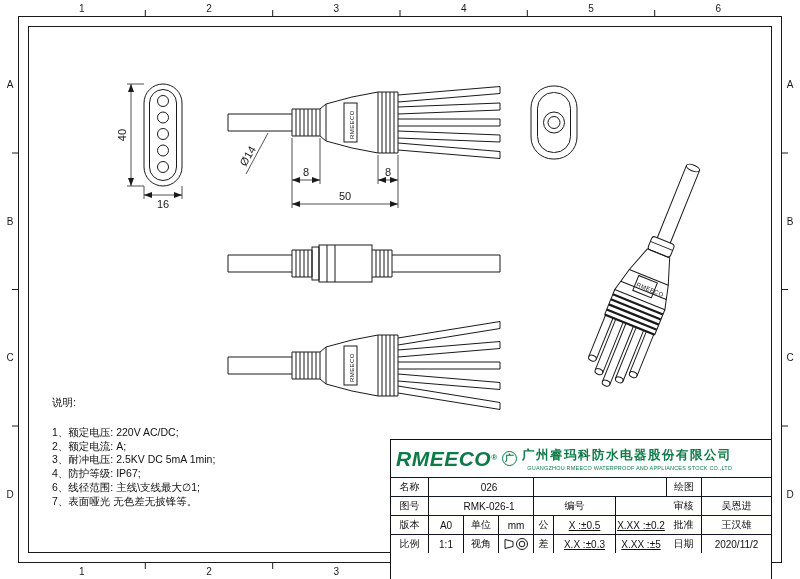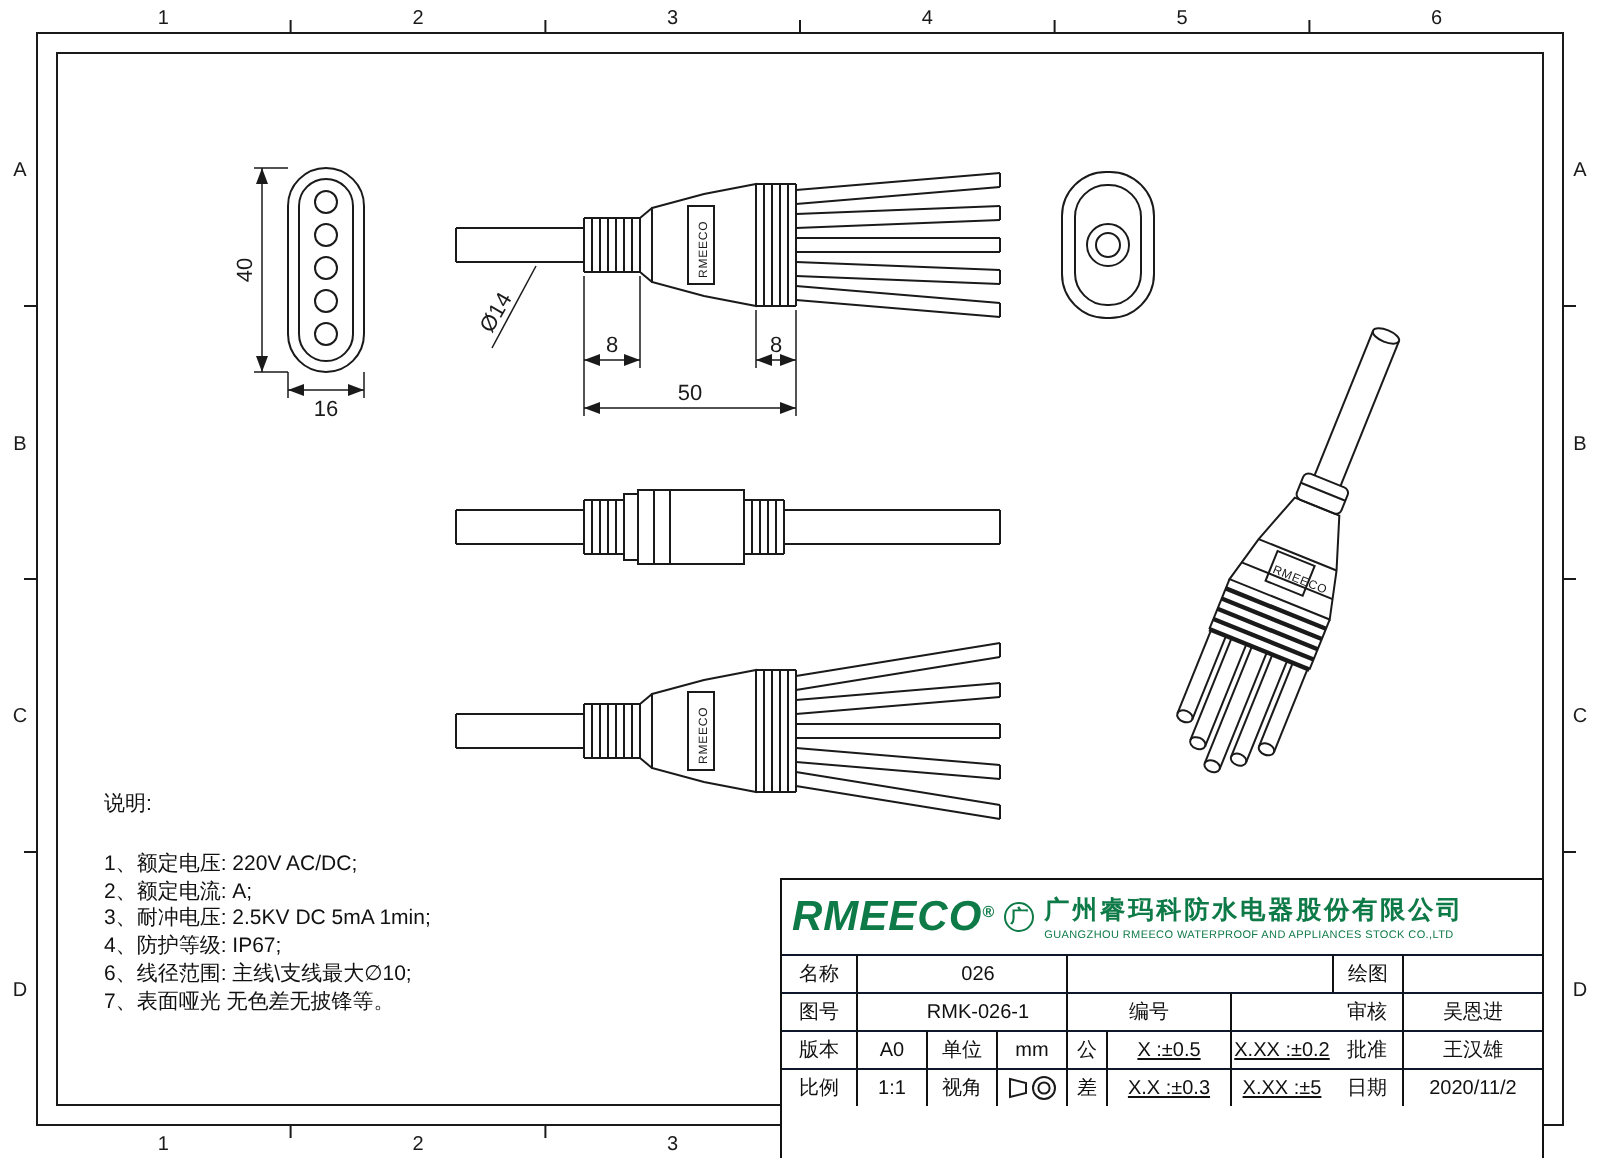--- a/index.html
+++ b/index.html
@@ -20,21 +20,21 @@
   
   .notes { position:absolute; left:52px; top:396px; font-size:10.5px; line-height:13.8px; color:#111; white-space:nowrap; }
   .notes-title { margin-bottom:16px; }
 
   
   .titleblock { position:absolute; left:390px; top:439px; width:382px; height:146px; border:1px solid #111; background:#fff; color:#111; }
   .tb-logo-row { height:37px; display:flex; align-items:center; padding:0 5px; gap:5px; }
   .brand { font-style:italic; font-weight:900; font-size:21px; color:#0e7a47; letter-spacing:0.5px; }
   .reg { font-size:8px; color:#0e7a47; vertical-align:super; font-weight:700; }
   .badge { width:15px; height:15px; border:1.5px solid #0e7a47; border-radius:50%; color:#0e7a47; font-size:9px; line-height:12px; text-align:center; flex:0 0 15px; font-weight:700; }
-  .company { display:flex; flex-direction:column; justify-content:center; overflow:hidden; }
+  .company { display:flex; flex-direction:column; justify-content:center; overflow:hidden;align-items:flex-end; }
   .company .cn { font-size:12.5px; font-weight:700; color:#0e7a47; letter-spacing:1.5px; white-space:nowrap; }
   .company .en { font-size:5.5px; color:#0e7a47; letter-spacing:0.2px; white-space:nowrap; margin-top:1px; }
   .tb-grid { display:grid; grid-template-columns:37px 35px 35px 35px 20px 62px 51px 35px 1fr; grid-auto-rows:19px; }
   .tb-grid > div { border-top:1px solid #0f172a; border-left:1px solid #111; display:flex; align-items:center; justify-content:center; font-size:10px; overflow:hidden; white-space:nowrap; }
   .tb-grid > div:nth-child(9n+1), .tb-grid > .row-first { border-left:none; }
   .s2 { grid-column:span 2; }
   .s3 { grid-column:span 3;padding-left:16px; }
   .tol { font-size:9px;text-decoration:underline; }
   .projsym svg { display:block; }
 </style>
@@ -294,21 +294,21 @@
         <ellipse cx="214" cy="22" rx="2.8" ry="4"></ellipse>
   </g>
 </svg>
 
   <div class="notes">
     <div class="notes-title">说明:</div>
     <div class="note-line">1、额定电压: 220V AC/DC;</div>
     <div class="note-line">2、额定电流: A;</div>
     <div class="note-line">3、耐冲电压: 2.5KV DC 5mA 1min;</div>
     <div class="note-line">4、防护等级: IP67;</div>
-    <div class="note-line">6、线径范围: 主线\支线最大∅10;</div>
+    <div class="note-line">6、线径范围: 主线\支线最大∅1;</div>
     <div class="note-line">7、表面哑光 无色差无披锋等。</div>
   </div>
 
   <div class="titleblock">
     <div class="tb-logo-row">
       <div>
         <span class="brand">RMEECO</span><span class="reg">®</span>
       </div>
       <div class="badge">广</div>
       <div class="company">

